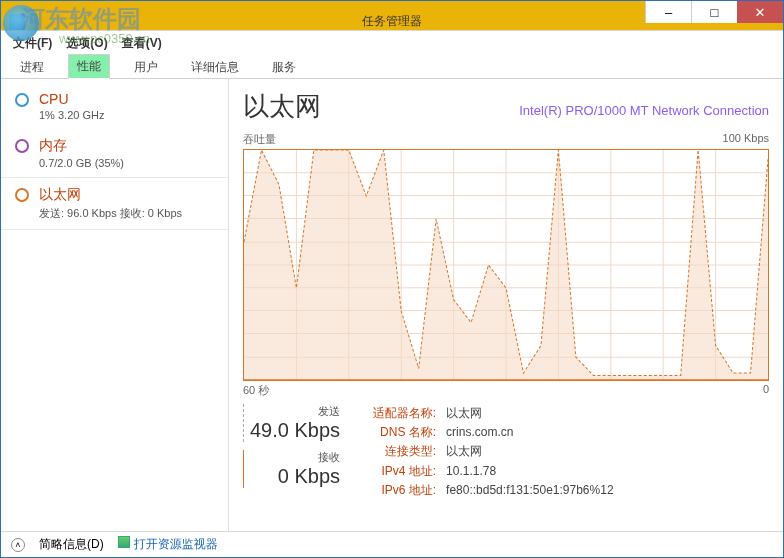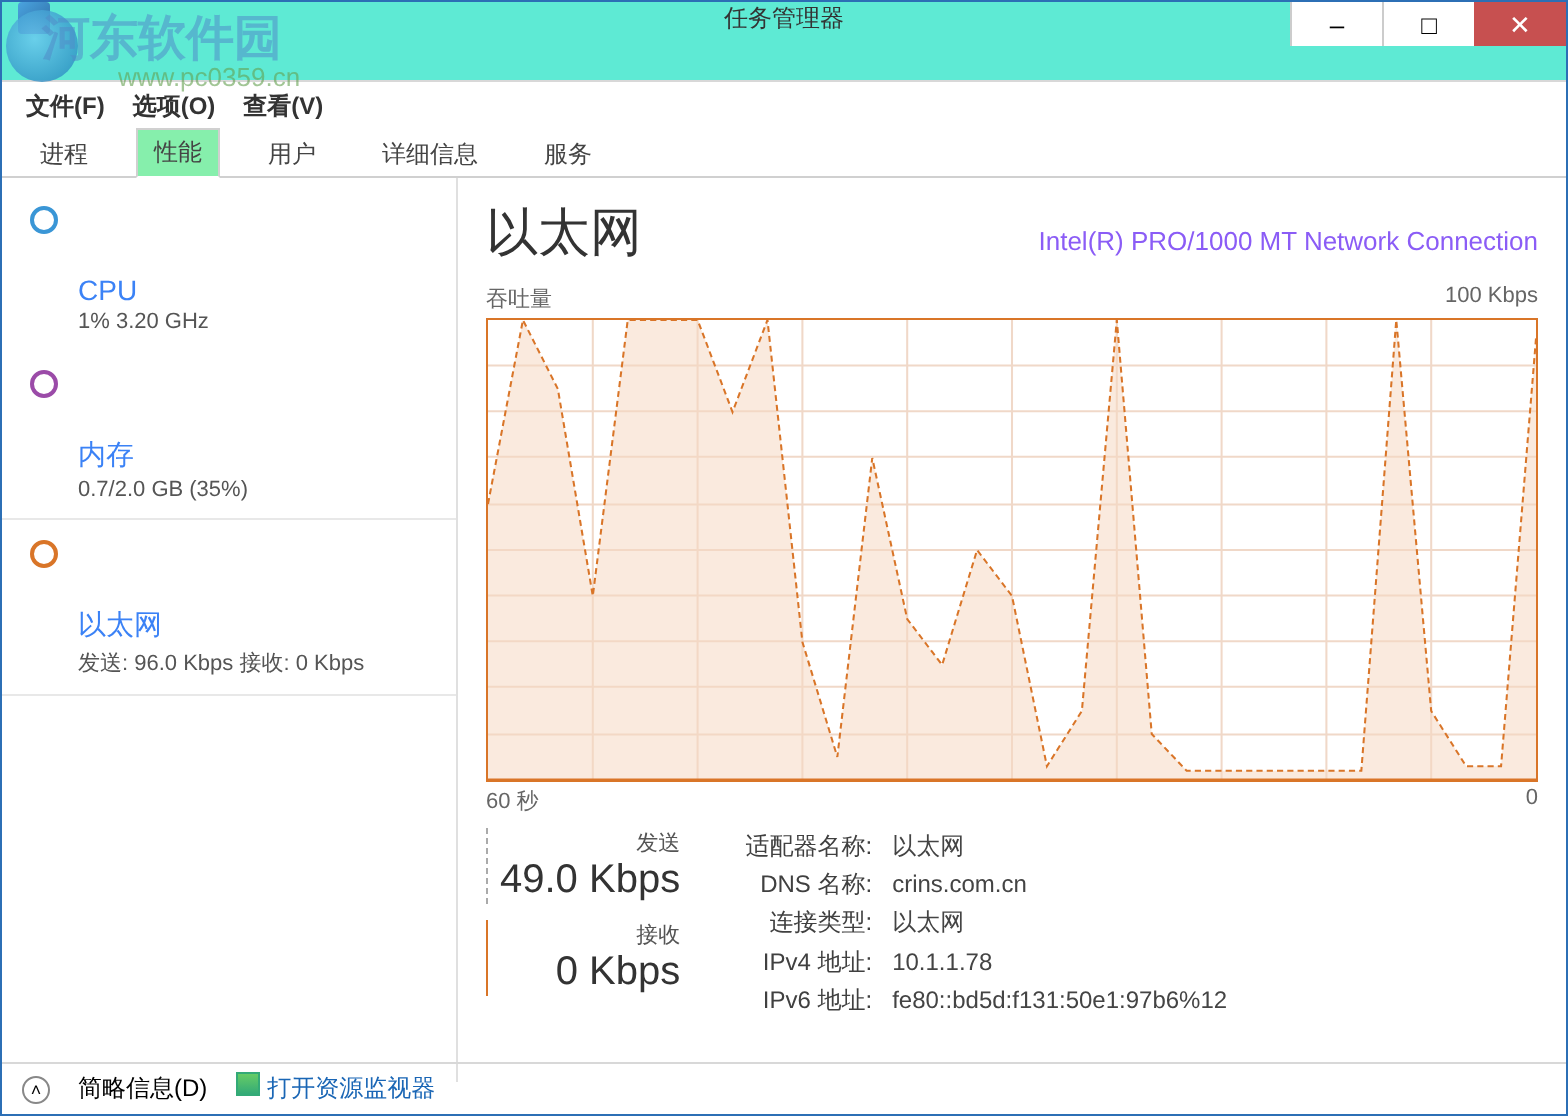--- a/index.html
+++ b/index.html
@@ -1,18 +1,18 @@
 <!DOCTYPE html>
 <html><head>
 <meta charset="utf-8">
 <style>
 * { box-sizing: border-box; margin: 0; padding: 0; font-family: "Microsoft YaHei", "Segoe UI", sans-serif; }
 body { width: 784px; height: 558px; background: #fff; position: relative; overflow: hidden; border: 1px solid #2c6fb5; }
 
-.titlebar { height: 40px; background: #5eead4; border-bottom: 1px solid #d8d8d8; display: flex; align-items: flex-start; position: relative; }
+.titlebar { height: 30px; background: #eab308; border-bottom: 1px solid #d8d8d8; display: flex; align-items: flex-end; position: relative; }
 .titlebar .icon { width: 16px; height: 16px; margin-left: 8px; background: linear-gradient(135deg,#4aa3df,#2e6da4); border-radius: 2px; }
 .titlebar .title { position: absolute; left: 50%; transform: translateX(-50%); font-size: 12px; color: #333; }
 .winbtns { position: absolute; right: 0; top: 0; display: flex; }
 .winbtn { width: 46px; height: 22px; display: flex; align-items: center; justify-content: center; font-size: 13px; background: #fff; border-left: 1px solid #ccc; }
 .winbtn.close { background: #c75050; color: #fff; border-left: none; }
 
 .menubar { height: 24px; display: flex; align-items: center; padding: 0 6px; font-size: 12px; gap: 2px; color: #333; }
 .menubar span { padding: 2px 6px; font-weight: bold; }
 
 .tabbar { height: 24px; display: flex; align-items: flex-end; padding-left: 10px; font-size: 12px; border-bottom: 1px solid #d0d0d0; gap: 15px; }
@@ -20,39 +20,39 @@
 .tab.active { border-color: #d0d0d0; background: #86efac; border-bottom: 1px solid #fff; }
 
 .content { display: flex; height: 452px; }
 .sidebar { width: 228px; border-right: 1px solid #e0e0e0; padding-top: 4px; }
 .sideitem { padding: 8px 10px 8px 14px; display: flex; align-items: flex-start; gap: 10px; cursor: pointer; }
 .sideitem.selected { background: #fff; border-top: 1px solid #e8e8e8; border-bottom: 1px solid #e8e8e8; }
 .ring { width: 14px; height: 14px; border-radius: 50%; border: 2px solid; margin-top: 2px; flex-shrink: 0; }
 .ring.blue { border-color: #3a96d6; }
 .ring.purple { border-color: #9b4ba8; }
 .ring.orange { border-color: #d97528; }
-.sideitem .lbl { font-size: 14px; color: #3b82f6; margin-top: 36px; }
+.sideitem .lbl { font-size: 14px; color: #c2410c; }
 .sideitem .sub { font-size: 11px; color: #555; margin-top: 2px; }
 
 .main { flex: 1; padding: 10px 14px 0 14px; position: relative; }
 .hdr { display: flex; justify-content: space-between; align-items: baseline; margin-bottom: 8px; }
 .hdr h1 { font-size: 26px; font-weight: 400; color: #333; }
 .hdr .adapter { font-size: 13px; color: #8b5cf6; }
 .chartlabels { display: flex; justify-content: space-between; font-size: 11px; color: #666; margin-bottom: 2px; }
 .chart { border: 1px solid #d97528; height: 232px; position: relative; background: #fff; overflow: hidden; }
 .chart svg { position: absolute; inset: 0; width: 100%; height: 100%; }
 .xaxis { display: flex; justify-content: space-between; font-size: 11px; color: #666; margin-top: 2px; text-align: right; }
 
 .stats { display: flex; margin-top: 6px; gap: 24px; text-align: right; }
 .statcol { border-left: 1px dotted #aaa; padding-left: 6px; }
 .statlabel { font-size: 11px; color: #555; }
 .statval { font-size: 20px; color: #333; }
 .detailtable { font-size: 12px; color: #444; }
 .detailtable .row { display: flex; gap: 10px; line-height: 1.6; }
-.detailtable .k { width: 72px; color: #404040; }
+.detailtable .k { width: 72px; color: #c2410c; }
 
 .footer { position: absolute; bottom: 0; left: 0; right: 0; height: 26px; border-top: 1px solid #d8d8d8; display: flex; align-items: center; padding: 0 10px; font-size: 12px; gap: 14px; }
 .footer .chev { width: 14px; height: 14px; border: 1px solid #888; border-radius: 50%; display: inline-flex; align-items: center; justify-content: center; font-size: 9px; }
 .footer .link { color: #1a66b5; display: flex; align-items: flex-start; gap: 4px; }
 .monicon { width: 12px; height: 12px; border: 1px solid #3a7; background: linear-gradient(#6c6,#3a7); }
 
 .watermark { position: absolute; top: 2px; left: 20px; font-size: 24px; font-weight: bold; color: rgba(80,140,200,0.55); pointer-events: none; z-index: 50; font-family: "SimHei", sans-serif; }
 .watermark .url { display:block; font-size: 13px; color: rgba(100,160,80,0.6); font-weight: normal; margin-top: -4px; margin-left: 38px; }
 .wmlogo { position:absolute; top:4px; left:2px; width:36px; height:36px; border-radius:50%; background: radial-gradient(circle at 40% 40%, #6cc9f0, #1e7db8); z-index:49; opacity:0.8; }
 </style>

